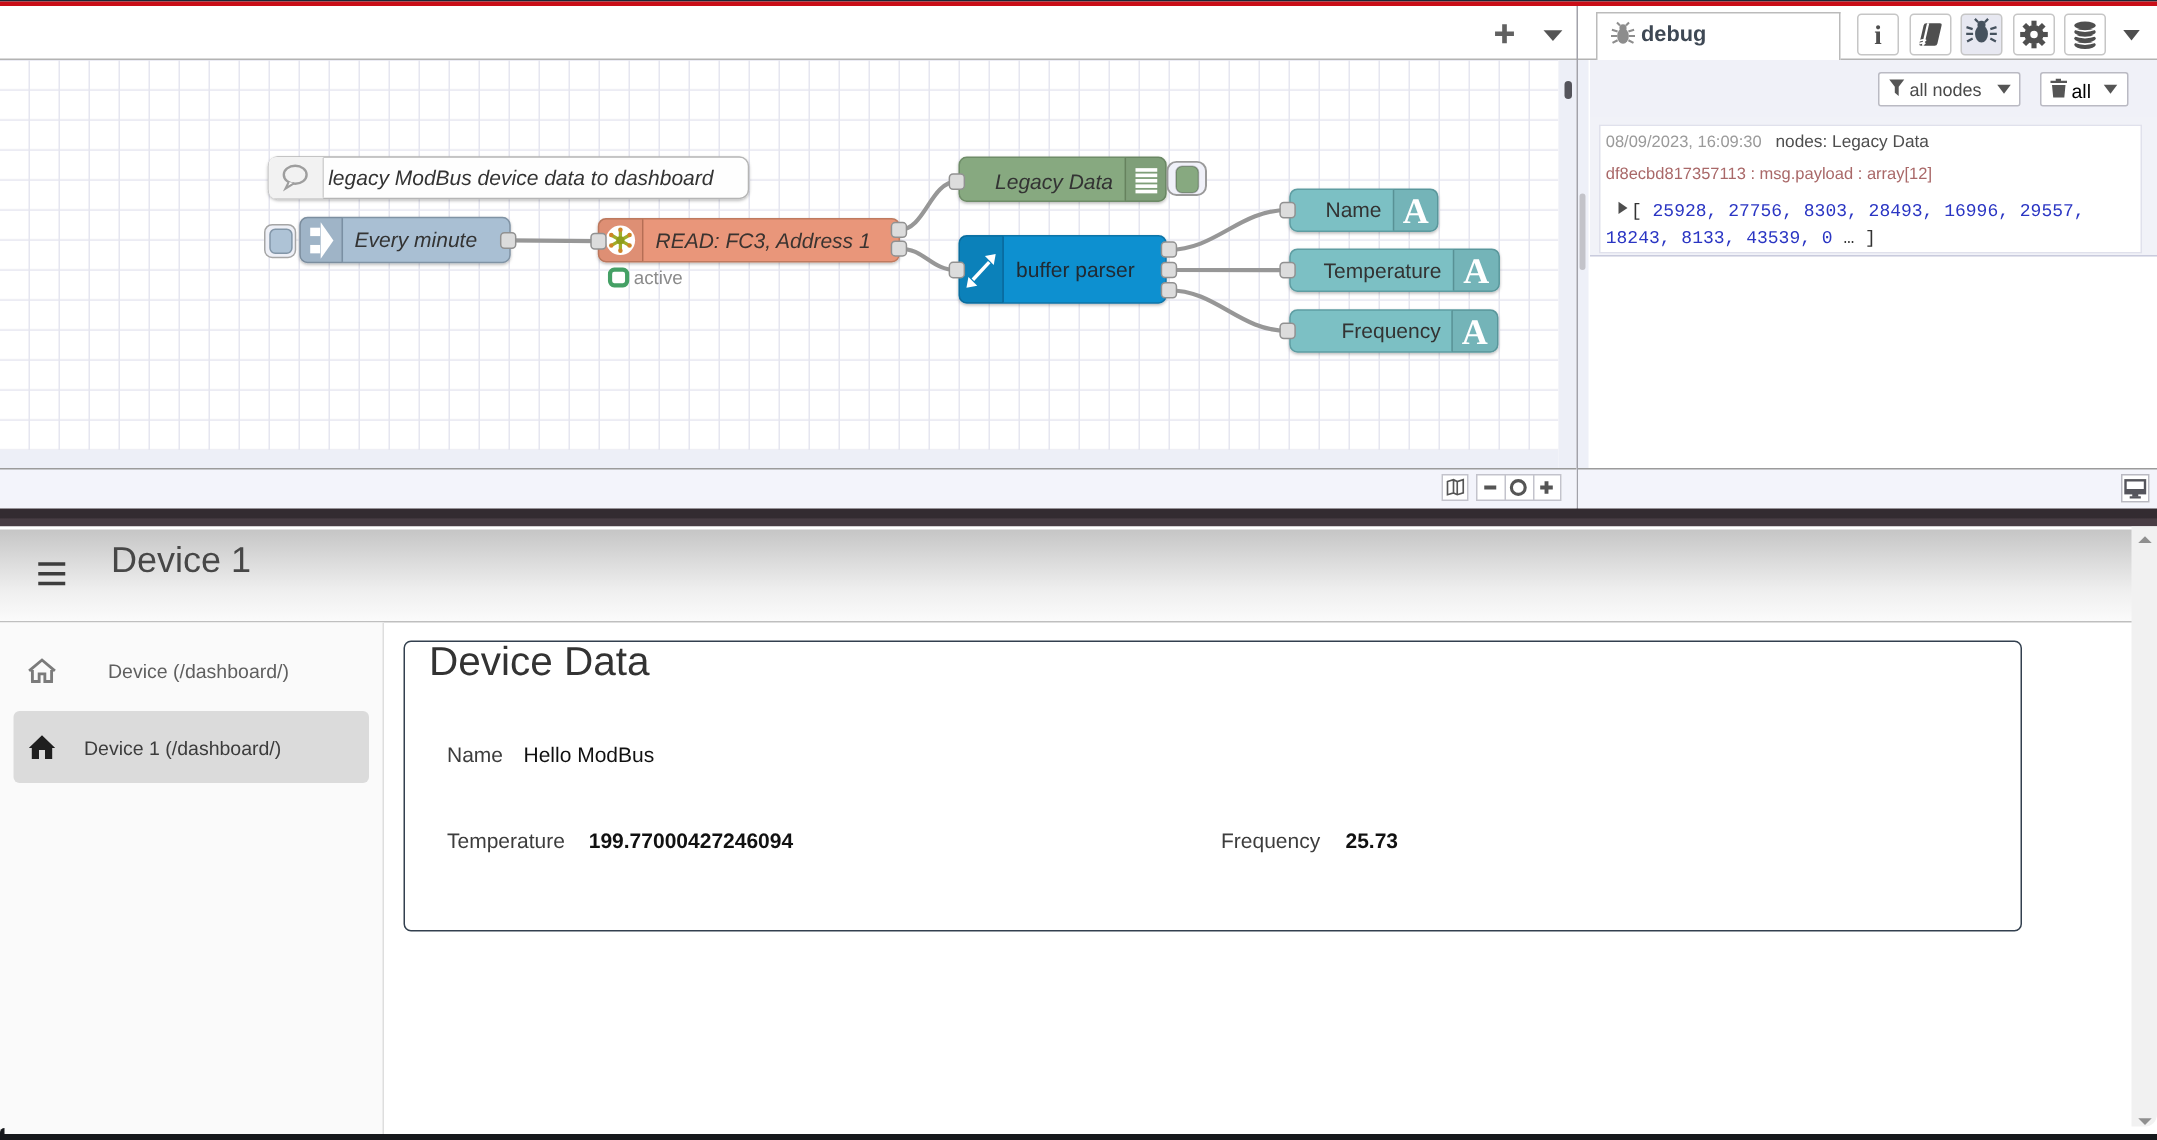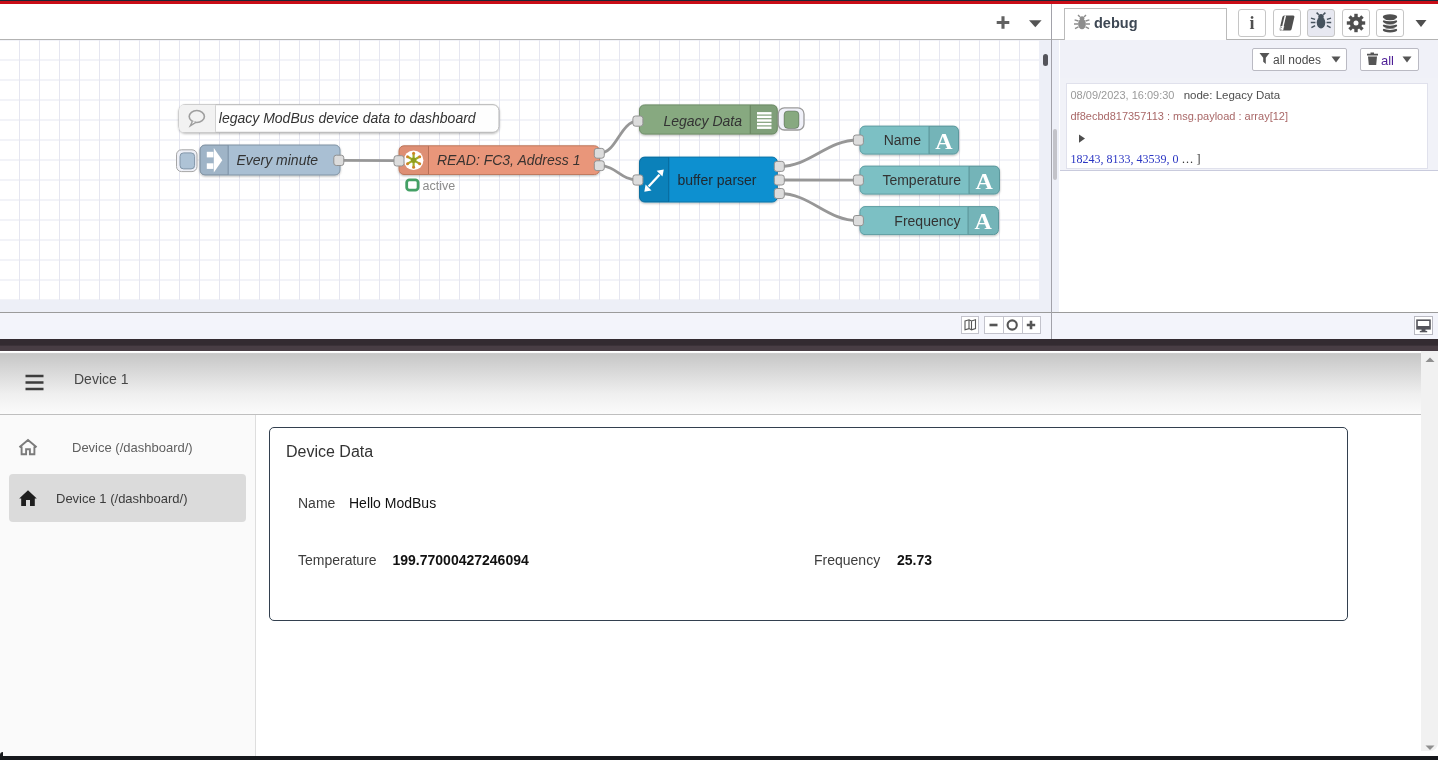--- a/index.html
+++ b/index.html
@@ -134,34 +134,35 @@
       <path d="M1.5 1 H11.5 L7.8 5.8 V12 L5.2 9.8 V5.8 Z" fill="#555"></path>
     </svg>
 <div class="a" style="left:1273px;top:52.5px;font-size:12px;color:#4a4a4a">all nodes</div>
 <svg class="a" style="left:1330px;top:55px" width="12" height="9" viewBox="0 0 12 9">
       <path d="M1.5 1.5 H10.5 L6 7.5 Z" fill="#555"></path>
     </svg>
 <div class="a" style="left:1360px;top:47.8px;width:59px;height:23px;background:#fff;border:1px solid #babac3;border-radius:2px;box-sizing:border-box"></div>
 <svg class="a" style="left:1365.5px;top:52px" width="13" height="14" viewBox="0 0 13 14">
       <path d="M4.5 0.5 H8 V1.8 H12 V3.4 H1 V1.8 H4.5 Z M2 4.6 H11 L10.2 13 H2.8 Z" fill="#555"></path>
     </svg>
-<div class="a" style="left:1381px;top:52.5px;font-size:13px;color:#4c1d95">all</div>
+<div class="a" style="left:1381px;top:52.5px;font-size:13px;color:#000000">all</div>
 <svg class="a" style="left:1400.5px;top:55px" width="12" height="9" viewBox="0 0 12 9">
       <path d="M1.5 1.5 H10.5 L6 7.5 Z" fill="#555"></path>
     </svg>
 
 <div class="a" style="left:1059.5px;top:78px;width:378.5px;height:234.2px;background:#fff"></div>
 <div class="a" style="left:1059.5px;top:78px;width:378.5px;height:92.5px;background:#f1f2f8;border-bottom:1px solid #c9cbdd;box-sizing:border-box"></div>
 <div class="a" style="left:1066px;top:82.8px;width:362px;height:86.4px;background:#fff;border:1px solid #e0e1ec;box-sizing:border-box"></div>
-<div class="a" style="left:1070.5px;top:88.5px;font-size:11px;color:#9a9a9a">08/09/2023, 16:09:30&nbsp;&nbsp;&nbsp;<span style="font-size:11.5px;color:#4e4e4e">node: Legacy Data</span></div>
+<div class="a" style="left:1070.5px;top:88.5px;font-size:11px;color:#9a9a9a">08/09/2023, 16:09:30&nbsp;&nbsp;&nbsp;<span style="font-size:11.5px;color:#4e4e4e">nodes: Legacy Data</span></div>
 <div class="a" style="left:1070.5px;top:109.5px;font-size:11px;color:#a96868">df8ecbd817357113 : msg.payload : array[12]</div>
 <svg class="a" style="left:1077.5px;top:133.5px" width="8" height="10" viewBox="0 0 8 10">
       <path d="M1 0.5 L7 4.6 L1 8.7 Z" fill="#4e4e4e"></path>
     </svg>
-<div class="a" style="left:1070.5px;top:150.1px;font-family:Liberation Serif, serif;font-size:12px;line-height:18.3px;color:#2a35c3">18243, 8133, 43539, 0 <span style="color:#333">… ]</span></div>
+<div class="a" style="left:1087.3px;top:131.8px;width:345px;font-family:'Liberation Mono',monospace;font-size:12px;line-height:18.3px;color:#2a35c3;text-indent:0"><span style="color:#333">[</span> 25928, 27756, 8303, 28493, 16996, 29557,</div>
+<div class="a" style="left:1070.5px;top:150.1px;font-family:Liberation Mono, monospace;font-size:12px;line-height:18.3px;color:#2a35c3">18243, 8133, 43539, 0 <span style="color:#333">… ]</span></div>
 
 <svg class="a" style="left:0;top:39.5px" width="1039" height="260" viewBox="0 39.5 1039 260">
 <defs>
 <pattern id="grid" width="20" height="20" patternUnits="userSpaceOnUse">
 <path d="M0 19.5 H20 M19.5 0 V20" fill="none" stroke="#e5e6f0" stroke-width="1"></path>
 </pattern>
 <filter id="ns" x="-30%" y="-30%" width="160%" height="170%">
 <feDropShadow dx="0" dy="1" stdDeviation="1.1" flood-color="#000000" flood-opacity="0.28"></feDropShadow>
 </filter>
 </defs>
@@ -282,35 +283,35 @@
 <text x="960.5" y="225" font-size="14" fill="#333" text-anchor="end">Frequency</text>
 <rect x="853.4" y="215" width="10" height="10.2" rx="2.5" fill="#dcdcdc" stroke="#919191"></rect>
 </g>
 </svg>
 
 <div class="a" style="left:0;top:339px;width:1438px;height:11.6px;background:linear-gradient(180deg,#332b31 0%,#332b31 52%,#483d44 58%,#483d44 100%)"></div>
 <div class="a" style="left:0;top:350.6px;width:1438px;height:63px;background:linear-gradient(180deg,#ffffff 0px,#ffffff 1.4px,#c6c6c6 2.6px,#d8d8d8 32%,#efefef 68%,#fbfbfb 100%);border-bottom:1.4px solid #bfbfbf;box-sizing:content-box"></div>
 <svg class="a" style="left:25px;top:373.5px" width="19" height="17" viewBox="0 0 19 17">
 <path d="M0.5 2 H18.5 M0.5 8.5 H18.5 M0.5 15 H18.5" stroke="#3d3d3d" stroke-width="2.4"></path>
 </svg>
-<div class="a" style="left:74px;top:371px;font-size:14px;color:#474747">Device 1</div>
+<div class="a" style="left:74px;top:360px;font-size:24px;color:#474747">Device 1</div>
 
 <div class="a" style="left:0;top:415px;width:255px;height:340.7px;background:#fafafa;border-right:1.2px solid #dedede"></div>
 <div class="a" style="left:9px;top:474.4px;width:237.4px;height:47.8px;background:#dbdbdb;border-radius:4px"></div>
 <svg class="a" style="left:18px;top:437.5px" width="20" height="18" viewBox="0 0 20 18">
 <path d="M3.6 16.3 V8.6 M16.4 8.6 V16.3 M2.7 16.3 H8.1 V11.2 H11.9 V16.3 H17.3 M1.4 9.2 L10 2 L18.6 9.2" fill="none" stroke="#7b7b7b" stroke-width="1.9"></path>
 </svg>
 <div class="a" style="left:72px;top:439.5px;font-size:13px;color:#5f5f5f">Device (/dashboard/)</div>
 <svg class="a" style="left:18px;top:489px" width="20" height="18" viewBox="0 0 20 18">
 <path d="M10 1.2 L1.2 9.6 H3.2 V17 H8 V11 H12 V17 H16.8 V9.6 H18.8 Z" fill="#1f1f1f"></path>
 </svg>
 <div class="a" style="left:56px;top:491px;font-size:13px;color:#3c3c3c">Device 1 (/dashboard/)</div>
 
 <div class="a" style="left:268.5px;top:427px;width:1079px;height:193.5px;background:#fff;border:1.3px solid #33404f;border-radius:5px;box-sizing:border-box"></div>
-<div class="a" style="left:286px;top:443px;font-size:16px;color:#333">Device Data</div>
+<div class="a" style="left:286px;top:426px;font-size:27px;color:#333">Device Data</div>
 <div class="a" style="left:298px;top:494.5px;font-size:14px;color:#3d3d3d">Name</div>
 <div class="a" style="left:349px;top:494.5px;font-size:14px;font-weight:400;color:#111">Hello ModBus</div>
 <div class="a" style="left:298px;top:552px;font-size:14px;color:#3d3d3d">Temperature</div>
 <div class="a" style="left:392.5px;top:552px;font-size:14px;font-weight:700;color:#111">199.77000427246094</div>
 <div class="a" style="left:814px;top:552px;font-size:14px;color:#3d3d3d">Frequency</div>
 <div class="a" style="left:897px;top:552px;font-size:14px;font-weight:700;color:#111">25.73</div>
 
 <div class="a" style="left:1421px;top:350.6px;width:17px;height:400px;background:#f1f1f1;border-bottom-right-radius:8px"></div>
 <svg class="a" style="left:1424px;top:356.5px" width="12" height="6" viewBox="0 0 12 6">
       <path d="M1.5 5 H10.5 L6 0.5 Z" fill="#8f8f8f"></path>

